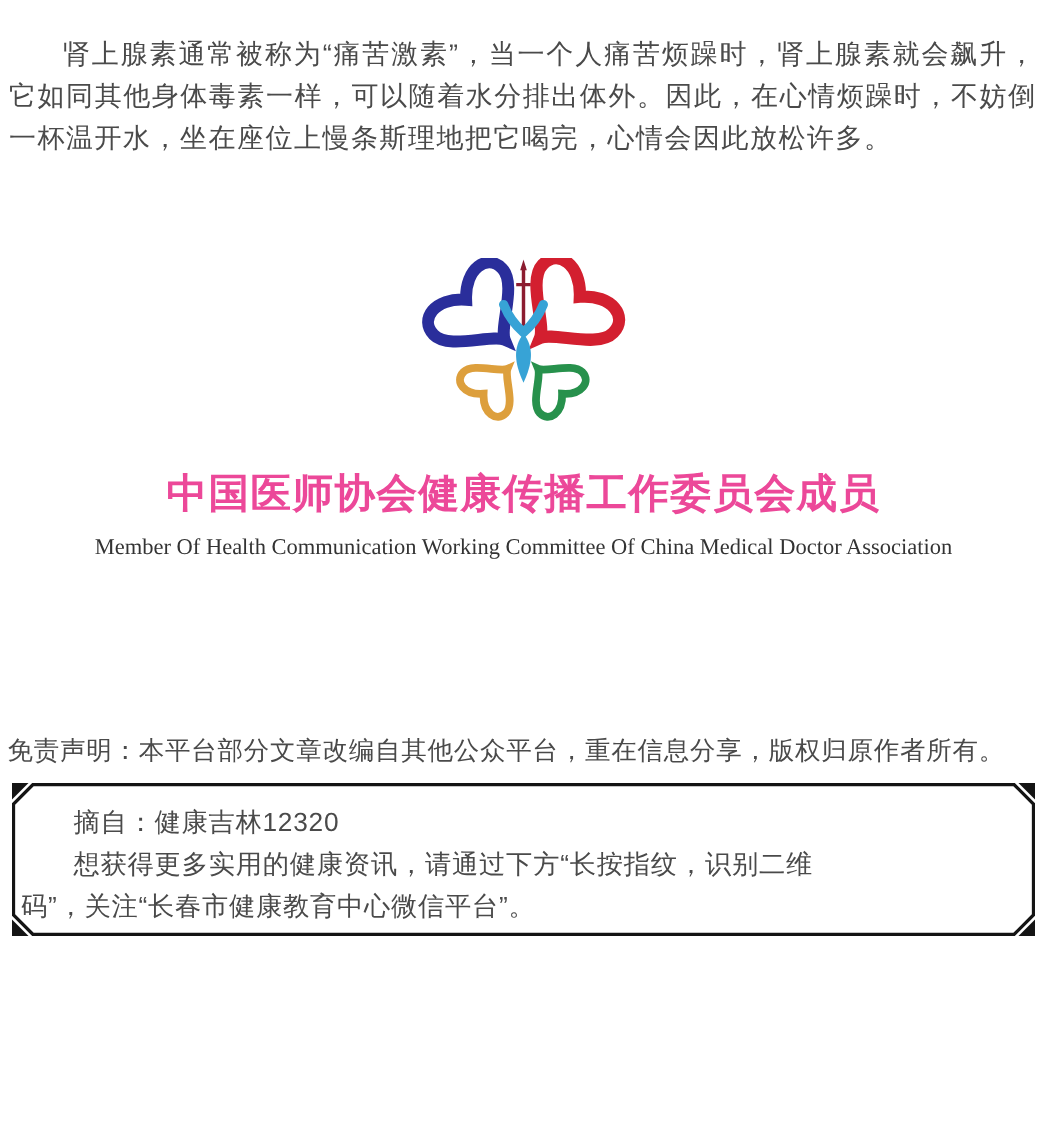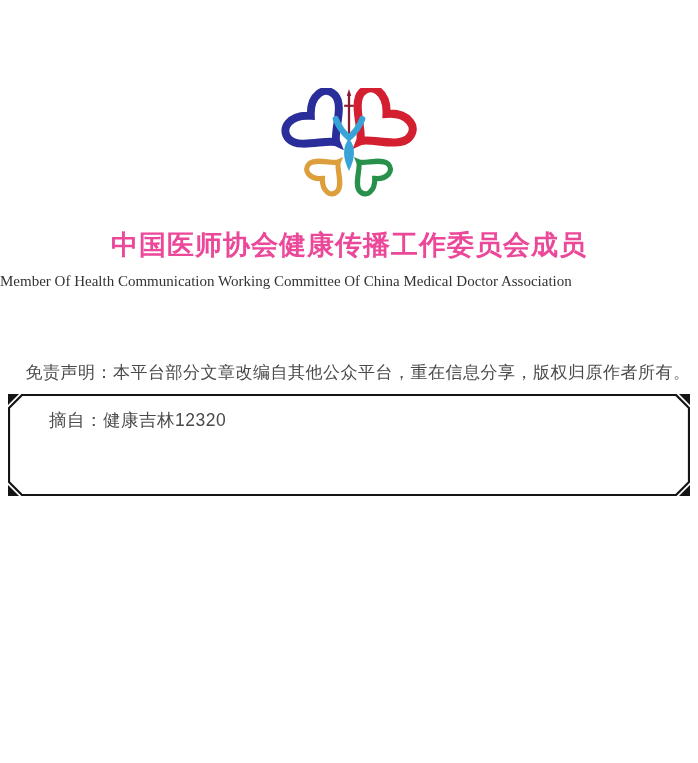--- a/index.html
+++ b/index.html
@@ -32,34 +32,34 @@
     margin-top: 24px;
     text-align: center;
     font-size: 27px;
     letter-spacing: 1px;
     font-weight: bold;
     color: #ec4899;
     line-height: 36px;
   }
   .title-en {
     margin-top: 8px;
+    text-align: center;
     font-family: "Liberation Serif", "DejaVu Serif", serif;
     font-size: 15px;
     color: #333333;
     line-height: 20px;
   }
 
   .disclaimer {
-    margin-top: 68px;
-    padding-left: 18px;
+    margin-top: 112px;
+    padding-left: 5px;
     font-size: 17px;
     letter-spacing: 0.5px;
     line-height: 28px;
     color: #4a4a4a;
-    text-align: center;
   }
 
   .source-box {
     position: relative;
     margin: 7px 8px 0 8px;
     width: 548px;
     height: 102px;
     padding: 12px 14px 0 6px;
   }
   .box-frame {
@@ -77,20 +77,21 @@
     text-indent: 2em;
     text-align: justify;
   }
 </style>
 </head>
 <body>
 
 <div class="page">
 
   <div class="article">
+    <p class="para">肾上腺素通常被称为“痛苦激素”，当一个人痛苦烦躁时，肾上腺素就会飙升，它如同其他身体毒素一样，可以随着水分排出体外。因此，在心情烦躁时，不妨倒一杯温开水，坐在座位上慢条斯理地把它喝完，心情会因此放松许多。</p>
   </div>
 
   <div class="logo-wrap">
     <svg width="150" height="115" viewBox="0 0 170 130">
       <defs>
         <path id="heartShape" d="M0 30 C -4 20 -36 6 -36 -10 C -36 -26 -16 -30 0 -12 C 16 -30 36 -26 36 -10 C 36 6 4 20 0 30 Z"></path>
       </defs>
 
       <g>
         <polygon points="85,1 82.5,9 87.5,9" fill="#8c1c30"></polygon>
@@ -121,15 +122,16 @@
 
   <div class="source-box">
     <svg class="box-frame" viewBox="0 0 682 102" preserveAspectRatio="none">
       <path d="M14 1 L668 1 L681 14 L681 88 L668 101 L14 101 L1 88 L1 14 Z" fill="none" stroke="#141414" stroke-width="2.2"></path>
       <polygon points="0,0 11,0 0,11" fill="#141414"></polygon>
       <polygon points="682,0 671,0 682,11" fill="#141414"></polygon>
       <polygon points="682,102 671,102 682,91" fill="#141414"></polygon>
       <polygon points="0,102 11,102 0,91" fill="#141414"></polygon>
     </svg>
     <p class="source-line">摘自：健康吉林12320</p>
+    <p class="source-note">想获得更多实用的健康资讯，请通过下方“长按指纹，识别二维码”，关注“长春市健康教育中心微信平台”。</p>
   </div>
 
 </div>
 
 </body></html>

